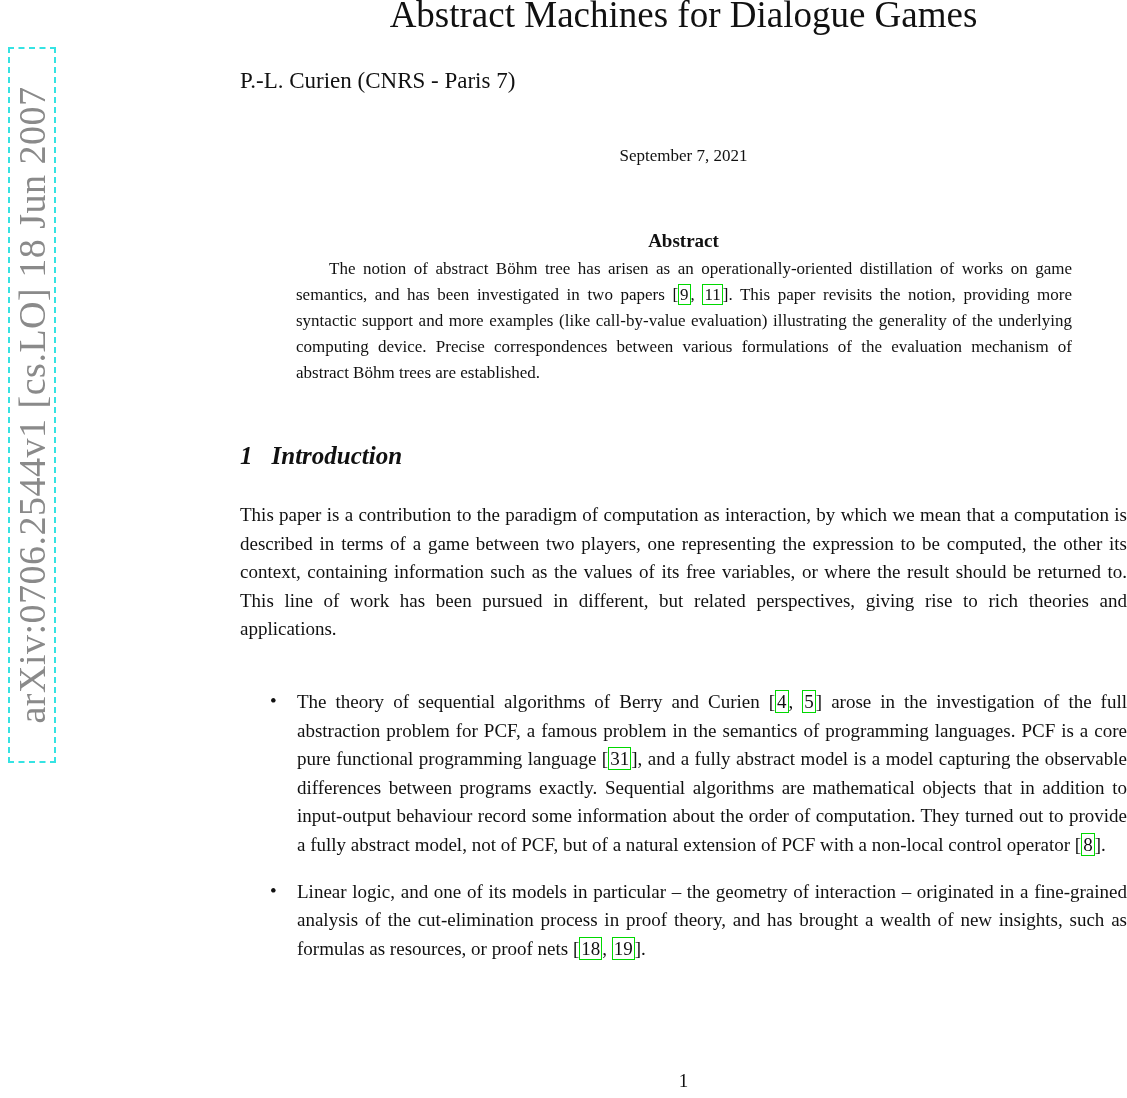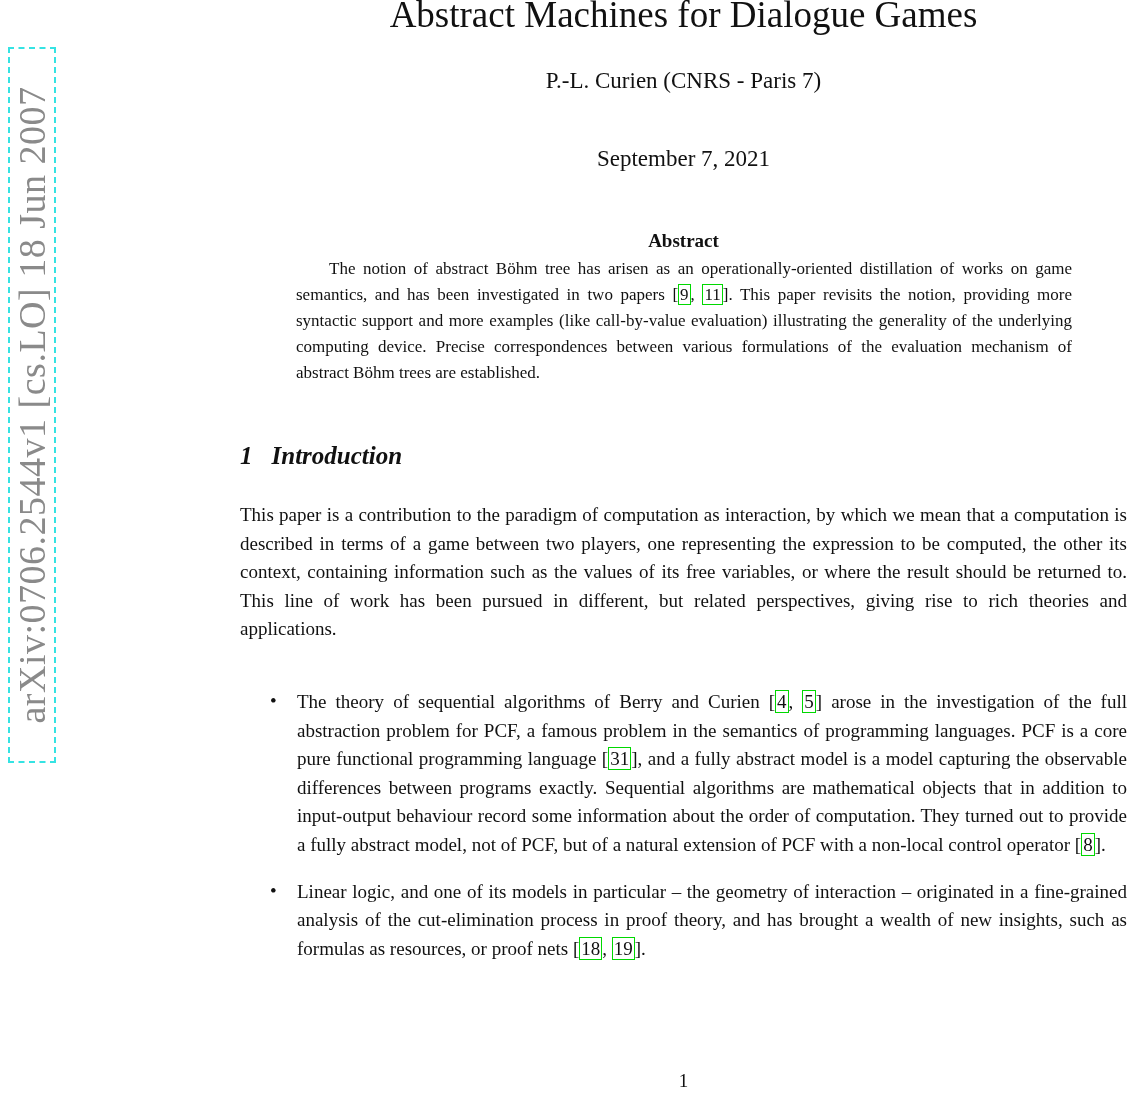--- a/index.html
+++ b/index.html
@@ -28,25 +28,25 @@
     letter-spacing:0.5px;
   }
 
   
   .title {
     position:absolute; left:240px; width:887px; top:-7px;
     text-align:center; font-size:37px; font-weight:normal;
   }
   .authors {
     position:absolute; left:240px; width:887px; top:66px;
-    text-align:center; font-size:23px; line-height:30px;
+    font-size:23px; line-height:30px;
   }
   .date {
     position:absolute; left:240px; width:887px; top:146px;
-    text-align:center; font-size:23px;
+    text-align:center; font-size:17px;
   }
 
   
   .abs-head {
     position:absolute; left:240px; width:887px; top:230px;
     text-align:center; font-size:19px; font-weight:bold;
   }
   .abs-body {
     position:absolute; left:296px; width:776px; top:256px;
     font-size:17px; line-height:26px;

